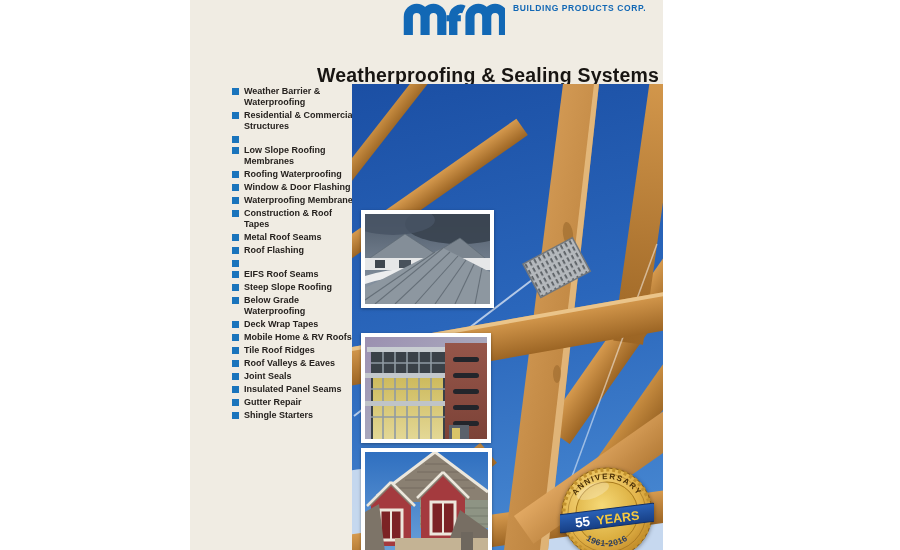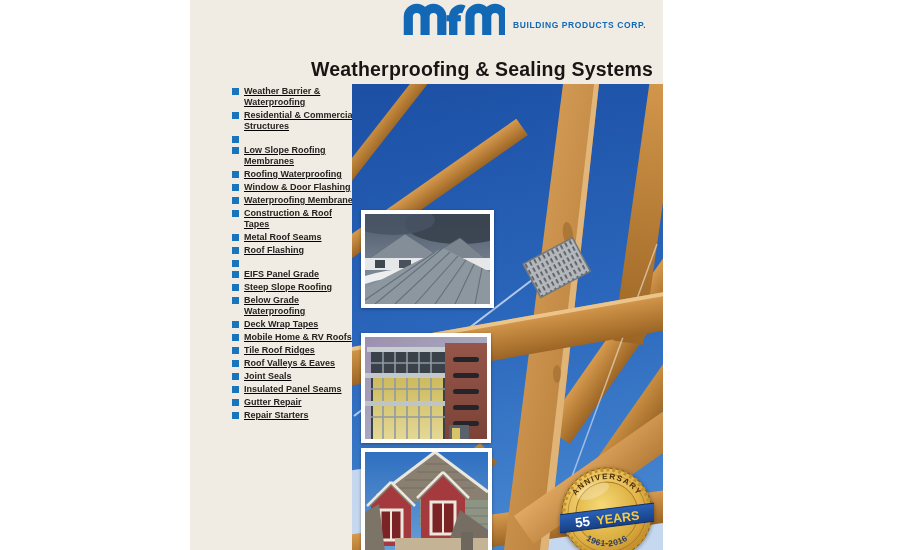--- a/index.html
+++ b/index.html
@@ -1,25 +1,25 @@
 <!DOCTYPE html>
 <html><head>
 <meta charset="utf-8">
 <style>
   html,body{margin:0;padding:0;background:#ffffff;}
   .canvas{position:relative;width:900px;height:550px;background:#ffffff;overflow:hidden;
           font-family:"Liberation Sans",sans-serif;}
   .page{position:absolute;left:190px;top:0;width:473px;height:550px;background:#f0ece3;}
-  .logo-row{position:absolute;left:213px;top:3px;display:flex;align-items:flex-end;gap:8px;}
+  .logo-row{position:absolute;left:213px;top:3px;display:flex;align-items:flex-start;gap:8px;}
   .logo-row svg{display:block;}
   .logo-tagline{font-size:8.5px;font-weight:bold;color:#1268b5;letter-spacing:.6px;
                 margin-bottom:5px;white-space:nowrap;}
-  .title{position:absolute;left:95px;top:46px;width:370px;margin:12px;text-align:center;
+  .title{position:absolute;left:95px;top:46px;width:370px;margin:18px;text-align:center;
          font-size:19.5px;font-weight:bold;color:#181512;letter-spacing:.2px;}
-  .product-list{position:absolute;left:42px;top:86px;width:128px;margin:0;padding:0;list-style:none;text-decoration:underline;}
+  .product-list{position:absolute;left:42px;top:86px;width:128px;margin:0;padding:0;list-style:none;}
   .product-list li{display:flex;gap:5px;margin-bottom:2px;}
   .product-list .bullet{flex:0 0 auto;width:7px;height:7px;background:#1a74bc;margin-top:2px;}
   .product-list .item-text{font-size:9px;font-weight:bold;color:#26221f;line-height:11px;width:114px;}
   .photo{position:absolute;left:162px;top:84px;width:311px;height:466px;overflow:hidden;}
   .photo > svg{display:block;position:absolute;left:0;top:0;}
   .inset{position:absolute;background:#ffffff;padding:4px;box-shadow:0 1px 3px rgba(0,0,0,.35);}
   .inset svg{display:block;}
   .inset1{left:9px;top:126px;}
   .inset2{left:9px;top:249px;}
   .inset3{left:9px;top:364px;}
@@ -81,21 +81,21 @@
         </li>
       <li>
           <span class="bullet"></span>
           <span class="item-text">Roof Flashing</span>
         </li>
       <li>
           <span class="bullet"></span>
         </li>
       <li>
           <span class="bullet"></span>
-          <span class="item-text">EIFS Panel Grade</span>
+          <span class="item-text">EIFS Roof Seams</span>
         </li>
       <li>
           <span class="bullet"></span>
           <span class="item-text">Steep Slope Roofing</span>
         </li>
       <li>
           <span class="bullet"></span>
           <span class="item-text">Below Grade Waterproofing</span>
         </li>
       <li>
@@ -121,21 +121,21 @@
       <li>
           <span class="bullet"></span>
           <span class="item-text">Insulated Panel Seams</span>
         </li>
       <li>
           <span class="bullet"></span>
           <span class="item-text">Gutter Repair</span>
         </li>
       <li>
           <span class="bullet"></span>
-          <span class="item-text">Repair Starters</span>
+          <span class="item-text">Shingle Starters</span>
         </li>
     </ul>
 
     <div class="photo">
 
       <svg width="311" height="466" viewBox="0 0 311 466">
         <defs>
           <linearGradient id="sky" x1="0" y1="0" x2="0.15" y2="1">
             <stop offset="0" stop-color="#1b4fa4"></stop>
               <stop offset="0.55" stop-color="#2a66bb"></stop>

